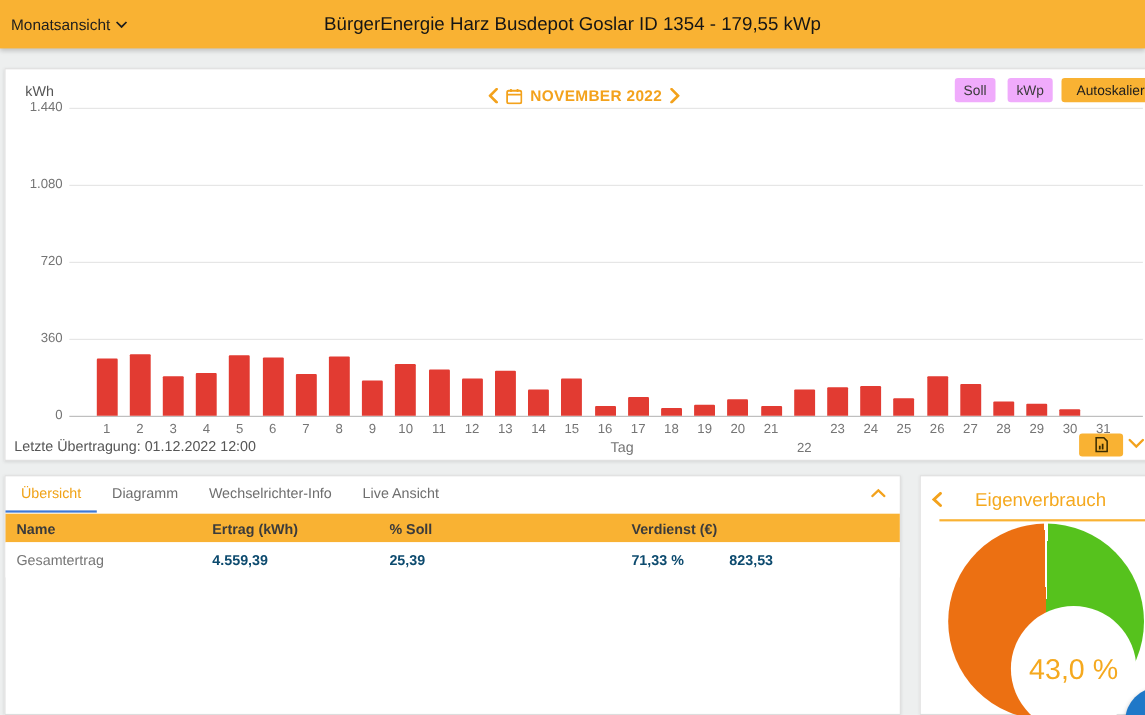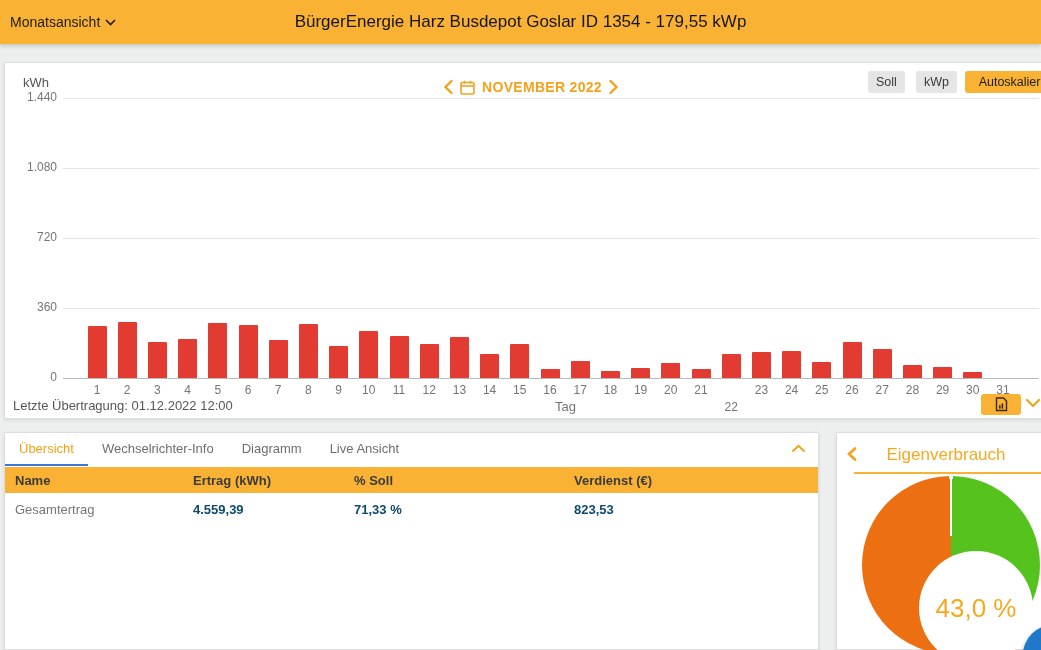--- a/index.html
+++ b/index.html
@@ -23,21 +23,21 @@
   .eigen-panel { left:836px; top:432px; width:220px; height:218px; }
 
   
   .unit-label { position:absolute; left:18px; top:12px; font-size:13px; color:#555; }
   .month-nav { position:absolute; left:436px; top:12px; width:180px; height:24px;
     display:flex; align-items:center; justify-content:center; gap:7px; color:#f3a21c; }
   .month-nav .nav-btn { background:none; border:none; cursor:pointer; padding:0;
     display:flex; align-items:center; }
   .month-label { font-size:14px; font-weight:bold; color:#f3a21c; letter-spacing:.3px; }
   .toolbar-btn { position:absolute; top:8px; height:22px; border:none; border-radius:3px;
-    background:#e5e5e5; color:#3a3a3a; font-size:12.5px; font-family:inherit;
+    background:#f0abfc; color:#3a3a3a; font-size:12.5px; font-family:inherit;
     cursor:pointer; padding:0 8px; }
   .toolbar-btn.active { background:#f9b233; color:#1d1d1d; }
   #btn-soll { left:863px; } #btn-kwp { left:911px; } #btn-auto { left:960px; width:110px; }
 
   
   .gridline { position:absolute; left:58px; right:12px; height:1px; background:#e4e4e4; }
   .gridline.axis { background:#b9b9b9; }
   .ytick { position:absolute; left:2px; width:50px; text-align:right;
     font-size:12px; color:#757575; }
   .bar { position:absolute; background:#e23b32; border-radius:1px 1px 0 0; }
@@ -207,39 +207,40 @@
     <div class="bar" style="left: 928.1px; top: 303.528px; width: 19px; height: 11.4722px; background: rgb(226, 59, 50);"></div>
     <div class="xtick" style="left: 922.6px;">29</div>
     <div class="bar" style="left: 958.3px; top: 308.778px; width: 19px; height: 6.22222px; background: rgb(226, 59, 50);"></div>
     <div class="xtick" style="left: 952.8px;">30</div>
     <div class="xtick" style="left: 983px;">31</div>
   </section>
 
 <section class="card overview-panel">
   <div class="tabs">
     <div class="tab active">Übersicht</div>
+    <div class="tab">Diagramm</div>
     <div class="tab">Wechselrichter-Info</div>
-    <div class="tab">Diagramm</div>
     <div class="tab">Live Ansicht</div>
   </div>
   <button class="tabs-collapse">
     <svg width="15" height="9" viewBox="0 0 15 9">
       <polyline points="2,7 7.5,1.8 13,7" fill="none" stroke="#f3a21c" stroke-width="2" stroke-linecap="round"></polyline>
     </svg>
   </button>
 
   <div class="thead">
     <span>Name</span>
     <span>Ertrag (kWh)</span>
     <span>% Soll</span>
     <span>Verdienst (€)</span>
   </div>
   <div class="trow">
     <span class="cell-name">Gesamtertrag</span>
     <span class="cell-val">4.559,39</span>
+    <span class="cell-val">25,39</span>
     <span class="cell-val">71,33 %</span>
     <span class="cell-val">823,53</span>
   </div>
 </section>
 
 <section class="card eigen-panel">
   <div class="eigen-header">
     <button class="eigen-back">
       <svg width="10" height="14" viewBox="0 0 10 14">
         <polyline points="8,1.5 2,7 8,12.5" fill="none" stroke="#f3a21c" stroke-width="2.6" stroke-linecap="round"></polyline>

